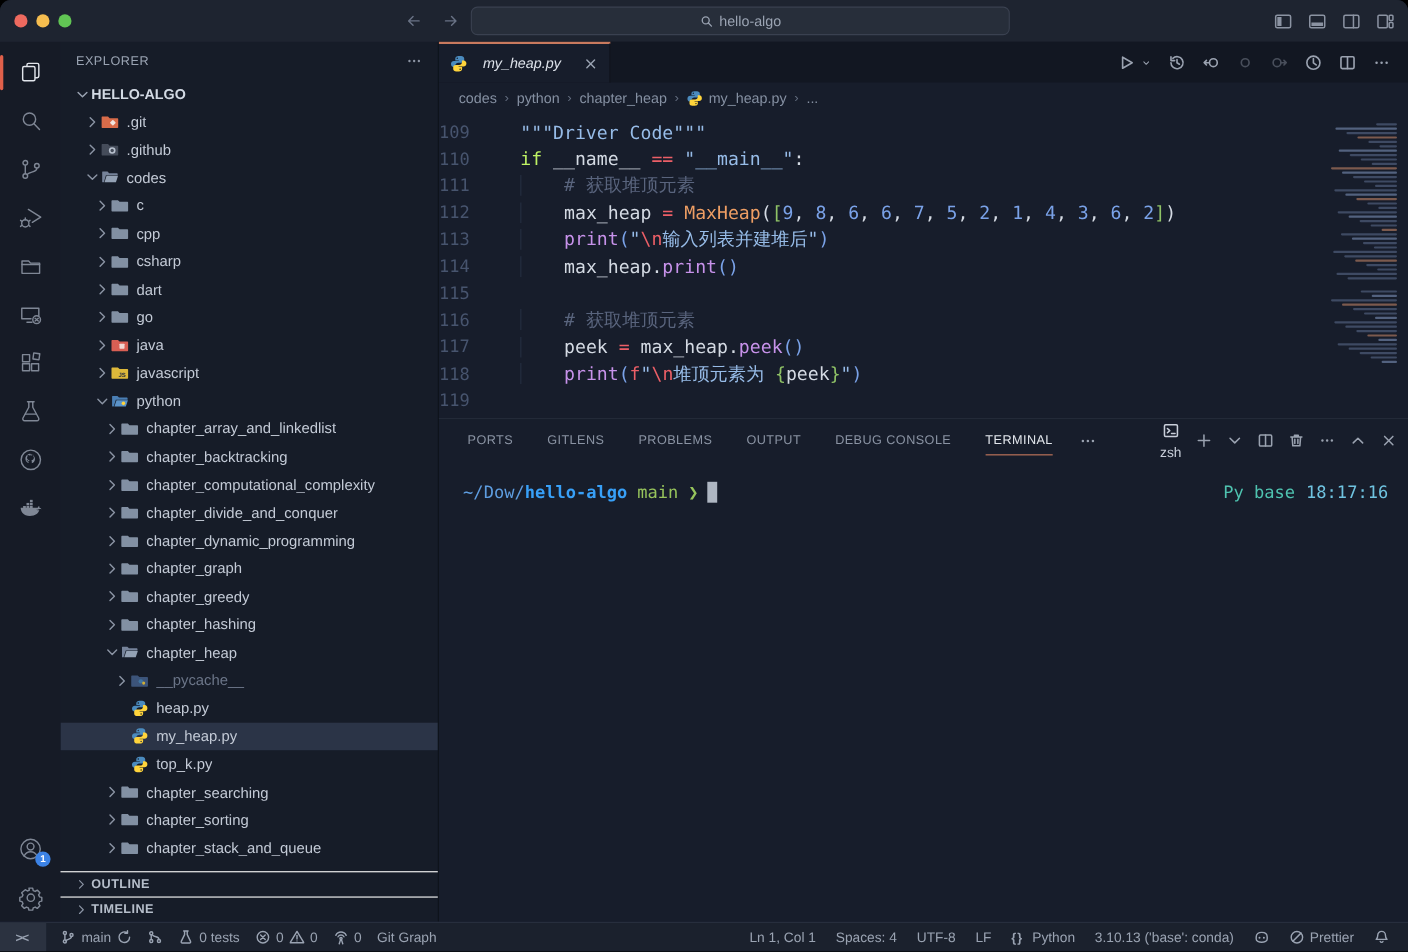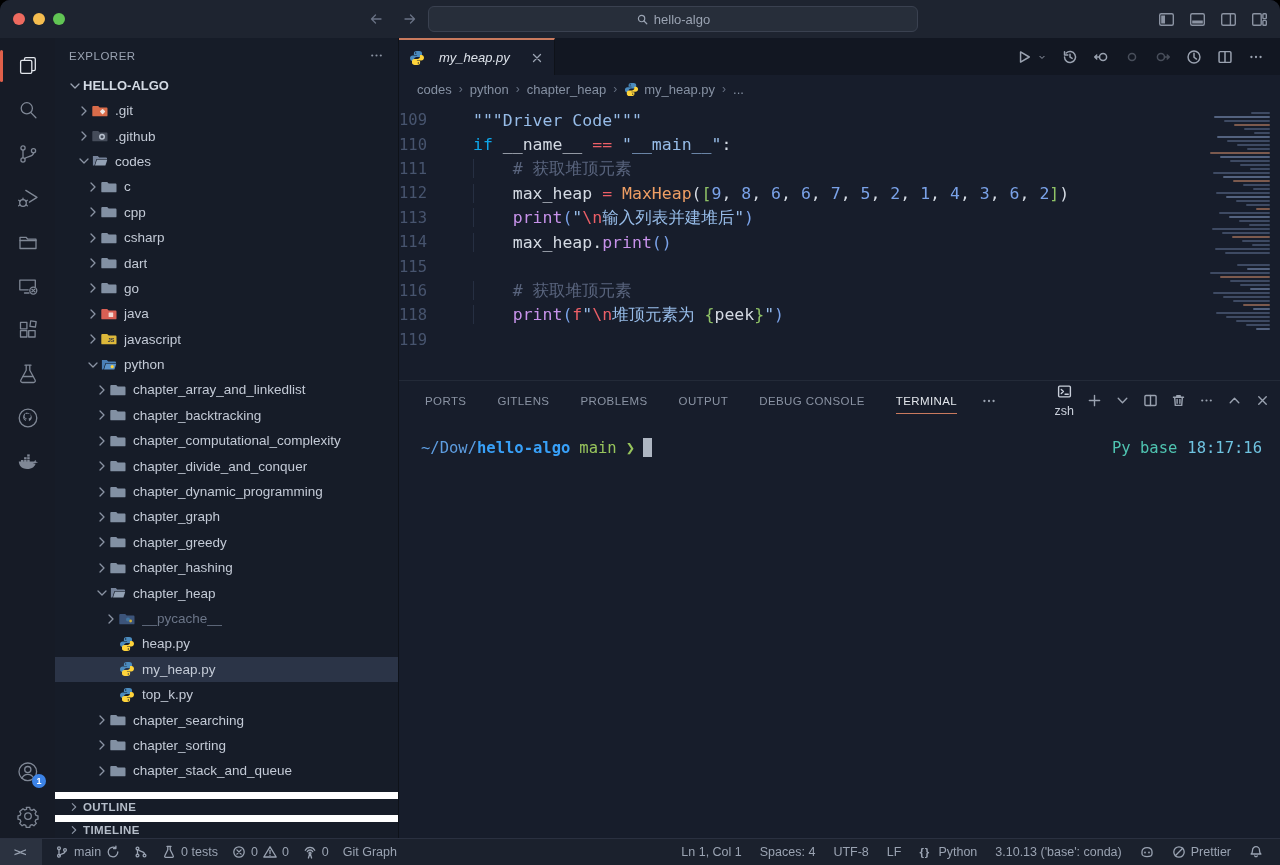--- a/index.html
+++ b/index.html
@@ -35,21 +35,21 @@
   .sb-header .ico{margin-left:auto;width:15px;height:15px;color:#8b93a2;}
   .tree{flex:1;overflow:hidden;}
   .root-row{height:25px;display:flex;align-items:center;font-weight:bold;color:#d3dae4;font-size:13px;padding-left:12px;cursor:pointer;}
   .root-row .chev{width:16px;height:14px;flex:none;color:#9aa3b2;}
   .row{height:25.4px;display:flex;align-items:center;cursor:pointer;white-space:nowrap;}
   .row.sel{background:#2b3447;}
   .row.dim .lbl{color:#6b7588;}
   .chev{width:16px;height:14px;flex:none;color:#8a93a3;display:inline-block;}
   .fico{width:16px;height:16px;flex:none;margin-right:7px;display:inline-block;}
   .lbl{overflow:hidden;text-overflow:ellipsis;}
-  .sb-section{height:23px;border-top:7px solid #ffffff;display:flex;align-items:center;padding-left:12px;font-weight:bold;font-size:11.5px;color:#b6beca;letter-spacing:.4px;gap:2px;flex:none;cursor:pointer;}
+  .sb-section{height:23px;border-top:1px solid #ffffff;display:flex;align-items:center;padding-left:12px;font-weight:bold;font-size:11.5px;color:#b6beca;letter-spacing:.4px;gap:2px;flex:none;cursor:pointer;}
   .sb-section .chev{width:14px;height:12px;}
 
   
   .editorcol{flex:1;display:flex;flex-direction:column;min-width:0;background:#171d2b;}
   .tabbar{height:37px;background:#121722;display:flex;align-items:stretch;flex:none;position:relative;}
   .tab{width:156px;background:#171d2b;border-top:2px solid #c97a5e;border-right:1px solid #0e1219;display:flex;align-items:center;padding:0 10px;gap:7px;color:#dde2ea;font-size:13px;cursor:pointer;}
   .tab .tlabel{font-style:italic;}
   .tab .close{margin-left:auto;color:#9aa3b2;width:14px;height:14px;}
   .toolbar{margin-left:auto;display:flex;align-items:center;gap:15px;padding-right:16px;color:#9aa2b0;}
   .toolbar .ico{width:16px;height:16px;}
@@ -59,21 +59,21 @@
   .breadcrumbs .sep{color:#646e80;font-size:12px;}
   .breadcrumbs .fico{width:15px;height:15px;margin-right:0;}
   .crumb{cursor:pointer;}
 
   
   .codewrap{flex:1;display:flex;min-height:0;position:relative;padding-top:5px;font-family:"DejaVu Sans Mono",monospace;}
   .code{flex:1;min-width:0;}
   .cl{height:24.4px;display:flex;align-items:center;font-size:16.5px;}
   .ln{width:52px;text-align:left;color:#47546e;flex:none;margin-right:22px;font-size:15.5px;}
   .ct{white-space:pre;}
-  .tok-fg{color:#d4dae3;} .tok-kw{color:#0ea5e9;} .tok-op{color:#ec5f67;}
+  .tok-fg{color:#d4dae3;} .tok-kw{color:#bef264;} .tok-op{color:#ec5f67;}
   .tok-str{color:#97bce8;} .tok-esc{color:#ec5f67;} .tok-cls{color:#ee9e64;}
   .tok-fn{color:#c792ea;} .tok-num{color:#7aa2e8;} .tok-brk{color:#8fc266;}
   .tok-par{color:#7aa2e8;} .tok-cmt{color:#59647d;}
   .tok-ind{box-shadow:inset 1px 0 0 #262f42;}
   .minimap{width:72px;flex:none;padding:4px 6px 0 0;}
   .mmline{height:2px;margin-bottom:2px;border-radius:1px;margin-left:auto;margin-right:4px;}
   .mmgap{height:8px;}
 
   
   .panel{height:458px;flex:none;border-top:1px solid #232a38;display:flex;flex-direction:column;}
@@ -804,20 +804,24 @@
             </div>
             <div class="cl">
               <span class="ln">115</span>
               <span class="ct"></span>
             </div>
             <div class="cl">
               <span class="ln">116</span>
               <span class="ct"><span class="tok tok-ind">    </span><span class="tok tok-cmt"># 获取堆顶元素</span></span>
             </div>
             <div class="cl">
+              <span class="ln">117</span>
+              <span class="ct"><span class="tok tok-ind">    </span><span class="tok tok-fg">peek </span><span class="tok tok-op">=</span><span class="tok tok-fg"> max_heap.</span><span class="tok tok-fn">peek</span><span class="tok tok-par">(</span><span class="tok tok-par">)</span></span>
+            </div>
+            <div class="cl">
               <span class="ln">118</span>
               <span class="ct"><span class="tok tok-ind">    </span><span class="tok tok-fn">print</span><span class="tok tok-par">(</span><span class="tok tok-esc">f</span><span class="tok tok-str">"</span><span class="tok tok-esc">\n</span><span class="tok tok-str">堆顶元素为 </span><span class="tok tok-brk">{</span><span class="tok tok-fg">peek</span><span class="tok tok-brk">}</span><span class="tok tok-str">"</span><span class="tok tok-par">)</span></span>
             </div>
             <div class="cl">
               <span class="ln">119</span>
               <span class="ct"></span>
             </div>
           </div>
         <div class="minimap" id="minimap">
             <div class="mmline" style="width: 19px; background: rgb(62, 74, 99);"></div>

